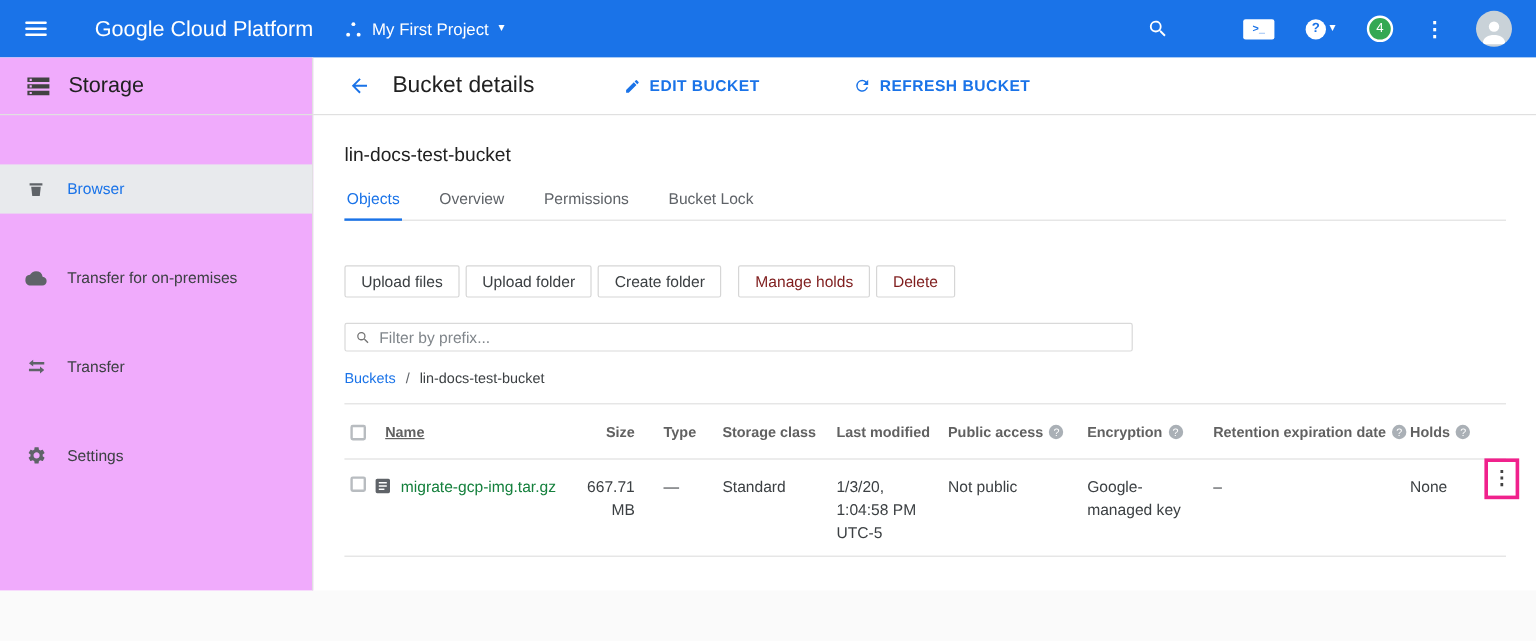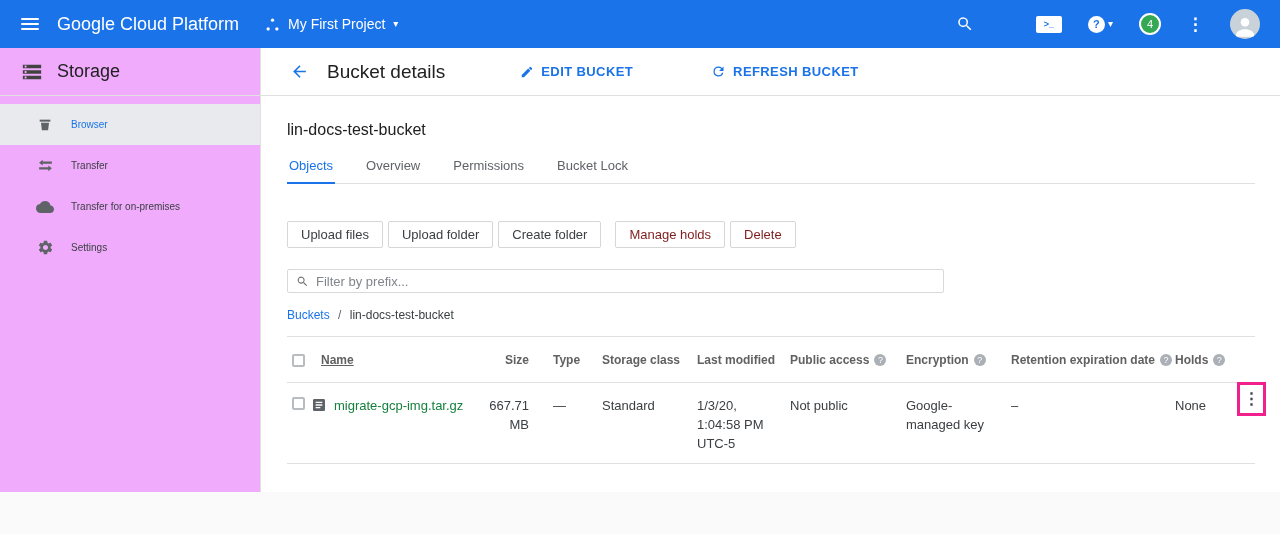--- a/index.html
+++ b/index.html
@@ -3,21 +3,21 @@
 <meta charset="utf-8">
 <style>
   * { margin:0; padding:0; box-sizing:border-box; }
   html,body { width:1280px; height:534px; overflow:hidden; background:#fafafa;
     font-family:"Liberation Sans", sans-serif; }
 
   
   .topbar { height:48px; background:#1a73e8; display:flex; align-items:center; color:#fff; }
   .hamburger { width:18px; display:flex; flex-direction:column; gap:3px; margin-left:21px; cursor:pointer; }
   .hamburger span { height:2px; background:#fff; border-radius:1px; }
-  .brand { font-size:18px; margin-left:18px; white-space:nowrap; cursor:pointer; }
+  .brand { font-size:18px; margin-left:40px; white-space:nowrap; cursor:pointer; }
   .project-selector { display:flex; align-items:center; gap:8px; margin-left:26px;
     font-size:14px; font-weight:500; cursor:pointer; }
   .caret { font-size:10px; line-height:1; }
   .topbar-right { margin-left:auto; display:flex; align-items:center; gap:26px; padding-right:20px; }
   .tb-icon { display:flex; align-items:center; cursor:pointer; }
   .tb-search { margin-right:36px; }
   .shell-box { width:26px; height:17px; background:#fff; border-radius:2px; color:#1a73e8;
     font-size:9px; font-weight:bold; display:flex; align-items:center; justify-content:center; cursor:pointer; }
   .help-wrap { display:flex; align-items:center; gap:3px; cursor:pointer; }
   .help-circle { width:17px; height:17px; border-radius:50%; background:#fff; color:#1a73e8;
@@ -28,22 +28,22 @@
   .avatar { width:30px; height:30px; border-radius:50%; background:#c9d2d8; overflow:hidden;
     display:flex; align-items:flex-end; justify-content:center; cursor:pointer; }
 
   
   .app { display:flex; height:444px; background:#fff; }
   .sidebar { width:261px; flex-shrink:0; border-right:1px solid #e0e0e0; background:#f0abfc; }
   .sidebar-header { height:48px; border-bottom:1px solid #e0e0e0; display:flex; align-items:center;
     gap:14px; padding-left:21px; }
   .sidebar-title { font-size:18px; color:#212121; }
   .nav { padding-top:8px; }
-  .nav-item { height:41px; display:flex; align-items:center; gap:17px; padding-left:36px;
-    font-size:10px; color:#3c4043; cursor:pointer; }
+  .nav-item { height:41px; display:flex; align-items:center; gap:17px; padding-left:21px;
+    font-size:13px; color:#3c4043; cursor:pointer;margin-top:33px; }
   .nav-item.active { background:#e8eaed; color:#1a73e8; }
   .nav-icon { width:18px; display:flex; justify-content:center; align-items:center; }
 
   .main { flex:1; display:flex; flex-direction:column; min-width:0; }
   .main-header { height:48px; border-bottom:1px solid #e0e0e0; display:flex; align-items:center;
     padding-left:29px; }
   .back-btn { display:flex; margin-right:18px; cursor:pointer; }
   .page-title { font-size:19px; font-weight:400; color:#212121; }
   .link-btn { display:flex; align-items:center; gap:7px; background:none; border:none;
     color:#1a73e8; font-size:13px; font-weight:bold; letter-spacing:.4px; cursor:pointer;
@@ -165,34 +165,34 @@
         <span class="nav-icon">
           <svg width="16" height="16" viewBox="0 0 24 24" fill="#5f6368">
               <path d="M4 4h16v3H4z"></path>
               <path d="M6 8.5h12l-1.3 11.5H7.3z"></path>
             </svg>
         </span>
         <span>Browser</span>
       </div>
       <div class="nav-item">
         <span class="nav-icon">
+          <svg width="18" height="18" viewBox="0 0 24 24" fill="#5f6368">
+              <path d="M19.35 10.04A7.49 7.49 0 0 0 12 4C9.11 4 6.6 5.64 5.35 8.04A5.994 5.994 0 0 0 0 14c0 3.31 2.69 6 6 6h13c2.76 0 5-2.24 5-5 0-2.64-2.05-4.78-4.65-4.96z"></path>
+            </svg>
+        </span>
+        <span>Transfer for on-premises</span>
+      </div>
+      <div class="nav-item">
+        <span class="nav-icon">
           <svg width="17" height="17" viewBox="0 0 24 24" fill="#5f6368">
               <path d="M3 8l5-4v2.5h13v3H8V12L3 8z"></path>
               <path d="M21 16l-5-4v2.5H3v3h13V20l5-4z"></path>
             </svg>
         </span>
         <span>Transfer</span>
-      </div>
-      <div class="nav-item">
-        <span class="nav-icon">
-          <svg width="18" height="18" viewBox="0 0 24 24" fill="#5f6368">
-              <path d="M19.35 10.04A7.49 7.49 0 0 0 12 4C9.11 4 6.6 5.64 5.35 8.04A5.994 5.994 0 0 0 0 14c0 3.31 2.69 6 6 6h13c2.76 0 5-2.24 5-5 0-2.64-2.05-4.78-4.65-4.96z"></path>
-            </svg>
-        </span>
-        <span>Transfer for on-premises</span>
       </div>
       <div class="nav-item">
         <span class="nav-icon">
           <svg width="17" height="17" viewBox="0 0 24 24" fill="#5f6368">
               <path d="M19.14 12.94c.04-.3.06-.61.06-.94 0-.32-.02-.64-.07-.94l2.03-1.58c.18-.14.23-.41.12-.61l-1.92-3.32c-.12-.22-.37-.29-.59-.22l-2.39.96c-.5-.38-1.03-.7-1.62-.94l-.36-2.54c-.04-.24-.24-.41-.48-.41h-3.84c-.24 0-.43.17-.47.41l-.36 2.54c-.59.24-1.13.57-1.62.94l-2.39-.96c-.22-.08-.47 0-.59.22L2.74 8.87c-.12.21-.08.47.12.61l2.03 1.58c-.05.3-.09.63-.09.94s.02.64.07.94l-2.03 1.58c-.18.14-.23.41-.12.61l1.92 3.32c.12.22.37.29.59.22l2.39-.96c.5.38 1.03.7 1.62.94l.36 2.54c.05.24.24.41.48.41h3.84c.24 0 .44-.17.47-.41l.36-2.54c.59-.24 1.13-.56 1.62-.94l2.39.96c.22.08.47 0 .59-.22l1.92-3.32c.12-.22.07-.47-.12-.61l-2.01-1.58zM12 15.6c-1.98 0-3.6-1.62-3.6-3.6s1.62-3.6 3.6-3.6 3.6 1.62 3.6 3.6-1.62 3.6-3.6 3.6z"></path>
             </svg>
         </span>
         <span>Settings</span>
       </div>
     </nav>

